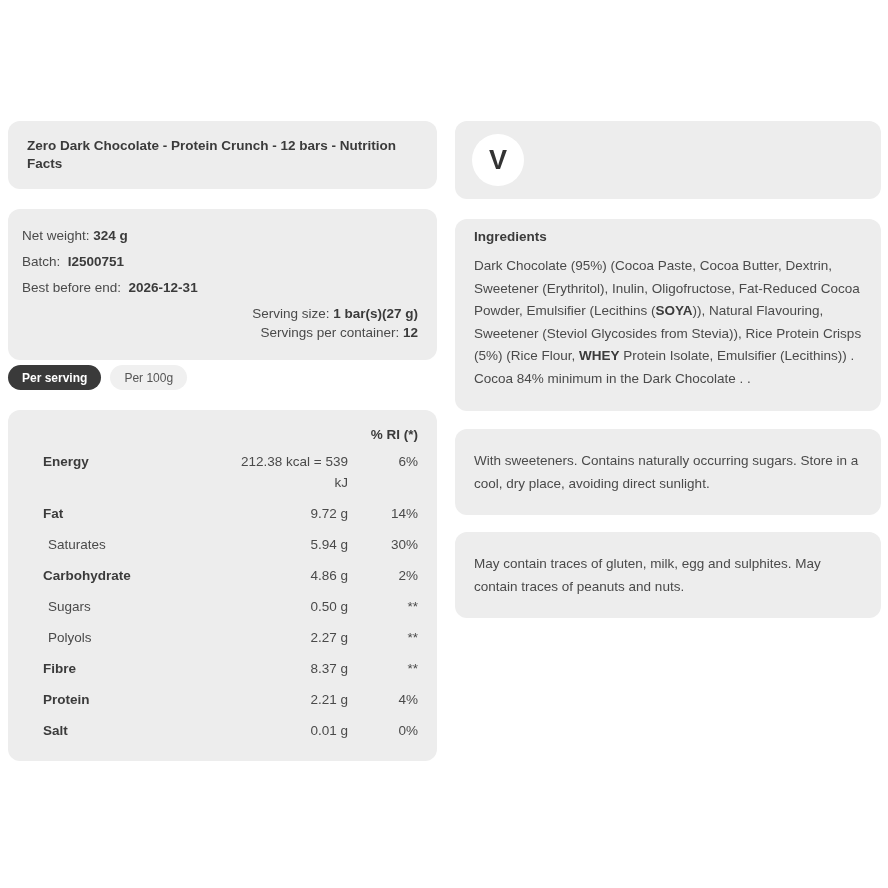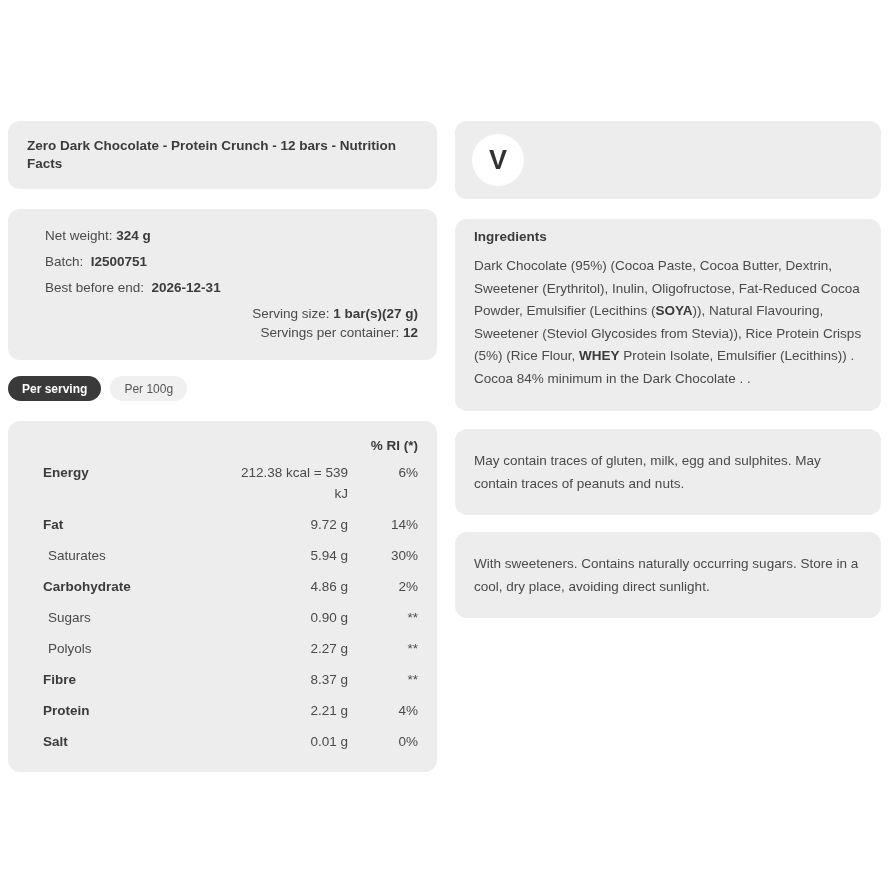--- a/index.html
+++ b/index.html
@@ -39,22 +39,22 @@
   }
   .title-card .title {
     font-weight: bold;
     font-size: 13.5px;
     line-height: 18px;
     color: #3b3b3b;
   }
 
   
   .info-card {
-    padding: 17px 19px 18px 37px;
-    margin-bottom: 16px;
+    padding: 17px 19px 18px 14px;
+    margin-bottom: 5px;
   }
   .info-row {
     font-size: 13.5px;
     line-height: 19px;
     margin-bottom: 7px;
     white-space: pre-wrap;
     color: #4a4a4a;
   }
   .info-row.tight { margin-bottom: 0; text-align: right; }
   .info-row b { color: #3b3b3b; }
@@ -223,21 +223,21 @@
               <div class="nt-value">5.94 g</div>
               <div class="nt-ri">30%</div>
             </div>
             <div class="nt-row">
               <div class="nt-name bold">Carbohydrate</div>
               <div class="nt-value">4.86 g</div>
               <div class="nt-ri">2%</div>
             </div>
             <div class="nt-row">
               <div class="nt-name indent">Sugars</div>
-              <div class="nt-value">0.90 g</div>
+              <div class="nt-value">0.50 g</div>
               <div class="nt-ri">**</div>
             </div>
             <div class="nt-row">
               <div class="nt-name indent">Polyols</div>
               <div class="nt-value">2.27 g</div>
               <div class="nt-ri">**</div>
             </div>
             <div class="nt-row">
               <div class="nt-name bold">Fibre</div>
               <div class="nt-value">8.37 g</div>
@@ -263,22 +263,22 @@
       <div class="card badge-card">
         <div class="badge-circle">V</div>
       </div>
 
       <div class="card ingredients-card">
         <div class="ingredients-heading">Ingredients</div>
         <div class="ingredients-text" id="ingredients-text"><span>Dark Chocolate (95%) (Cocoa Paste, Cocoa Butter, Dextrin, Sweetener (Erythritol), Inulin, Oligofructose, Fat-Reduced Cocoa Powder, Emulsifier (Lecithins (</span><b>SOYA</b><span>)), Natural Flavouring, Sweetener (Steviol Glycosides from Stevia)), Rice Protein Crisps (5%) (Rice Flour, </span><b>WHEY</b><span> Protein Isolate, Emulsifier (Lecithins)) . Cocoa 84% minimum in the Dark Chocolate . .</span></div>
       </div>
 
       <div class="card note-card">
+        <div class="note-text">With sweeteners. Contains naturally occurring sugars. Store in a cool, dry place, avoiding direct sunlight.</div>
+      </div>
+
+      <div class="card note-card">
         <div class="note-text">May contain traces of gluten, milk, egg and sulphites. May contain traces of peanuts and nuts.</div>
-      </div>
-
-      <div class="card note-card">
-        <div class="note-text">With sweeteners. Contains naturally occurring sugars. Store in a cool, dry place, avoiding direct sunlight.</div>
       </div>
 
     </div>
   </div>
 </div>
 
 </body></html>

